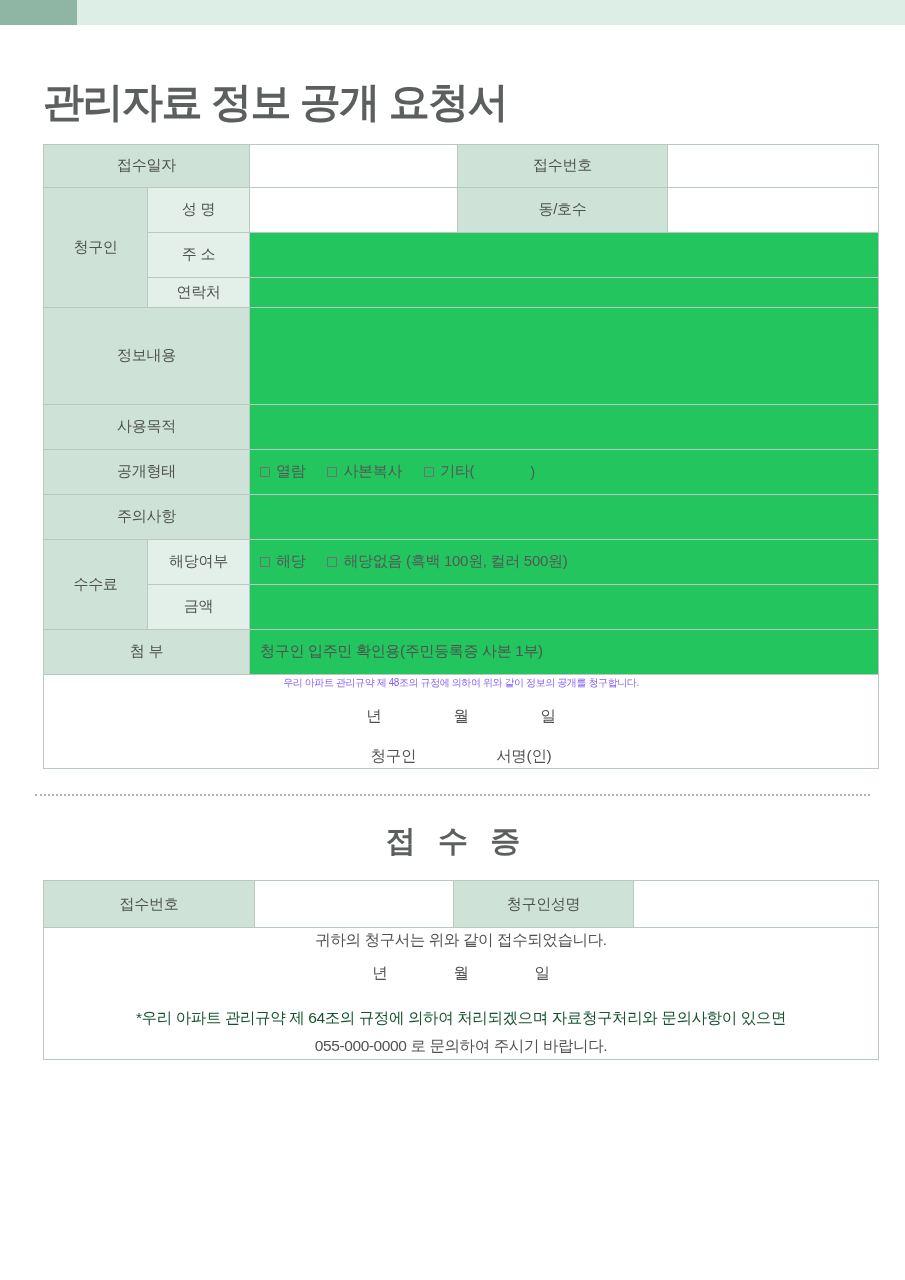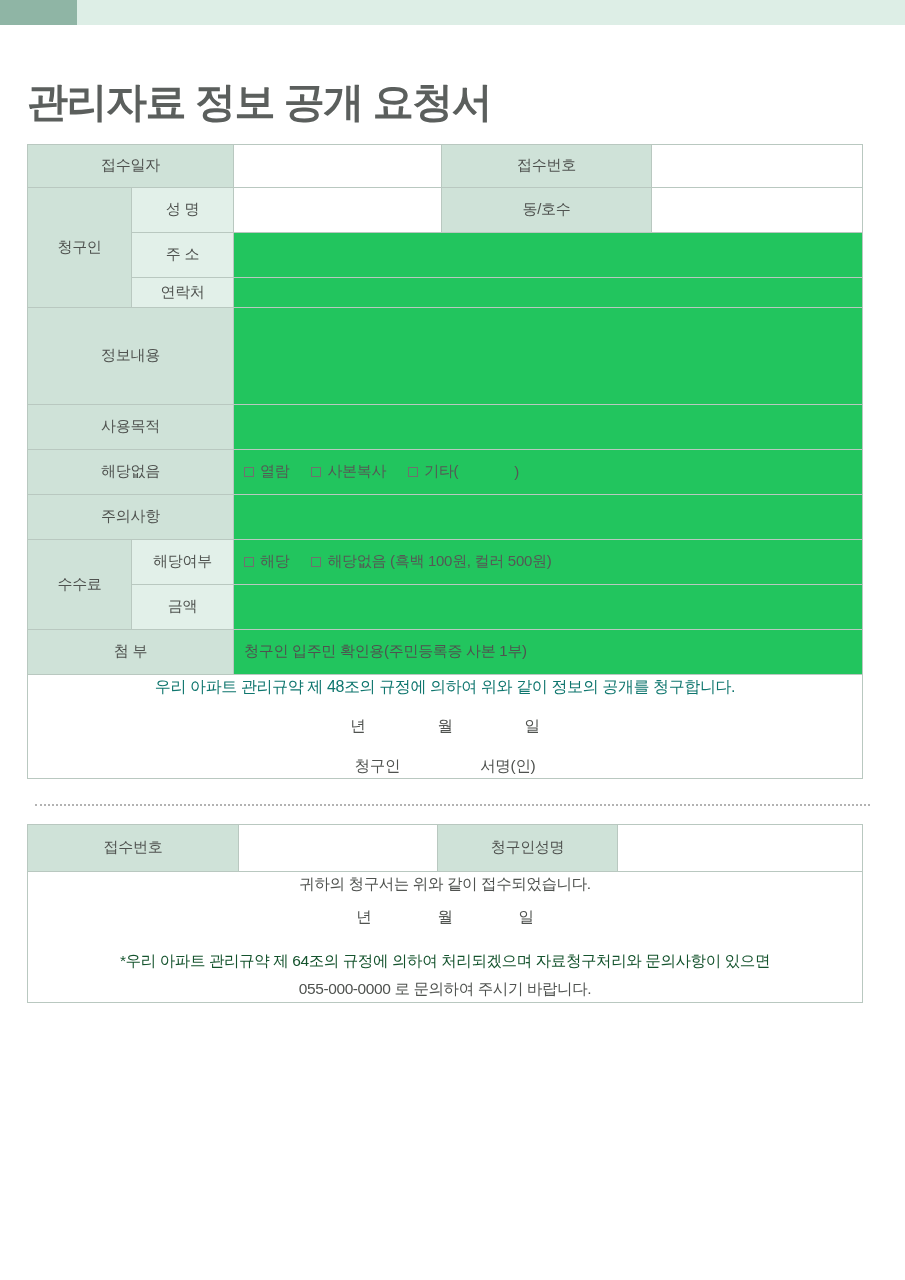--- a/index.html
+++ b/index.html
@@ -12,21 +12,21 @@
     -webkit-font-smoothing: antialiased;
   }
   body { width: 905px; height: 1280px; overflow: hidden; position: relative; }
 
   
   .topbar { display: flex; width: 905px; height: 25px; }
   .topbar-left  { width: 77px;  height: 25px; background: #8fb5a5; }
   .topbar-right { flex: 1 1 auto; height: 25px; background: #ddeee6; }
 
   
-  .page { padding: 0 27px; }
+  .page { padding: 0 35px; margin-left: 8px; }
 
   .title {
     font-size: 41px;
     font-weight: bold;
     letter-spacing: -1.5px;
     color: #5b5f5d;
     margin-top: 55px;
     line-height: 1.12;
   }
   .subtitle {
@@ -64,21 +64,21 @@
   .cbitem:last-child { margin-right: 0; }
   .paren-gap { display: inline-block; width: 56px; }
 
   
   td.statement {
     text-align: center;
     padding: 20px 10px 22px 10px;
     background: #ffffff;
     line-height: 1.55;
   }
-  .stmt-main { font-size: 16px; letter-spacing: -0.4px; color: #0f766e; }
+  .stmt-main { font-size: 10px; letter-spacing: -0.4px; color: #8b5cf6; }
   .stmt-date { font-size: 15.5px; margin-top: 14px; color: #4f524f; }
   .stmt-date span { display: inline-block; }
   .d-y { margin-right: 72px; }
   .d-m { margin-right: 72px; }
   .stmt-sign { font-size: 15.5px; margin-top: 16px; color: #4f524f; }
   .stmt-sign .who { display: inline-block; margin-right: 80px; }
 
   
   .divider {
     margin: 25px 35px 0 35px;
@@ -160,21 +160,21 @@
         <td class="lbl" colspan="2" style="height:97px">정보내용</td>
         <td class="val-left" colspan="3"></td>
       </tr>
 
       <tr>
         <td class="lbl" colspan="2" style="height:45px">사용목적</td>
         <td class="val-left" colspan="3"></td>
       </tr>
 
       <tr>
-        <td class="lbl" colspan="2" style="height:45px">해당없음</td>
+        <td class="lbl" colspan="2" style="height:45px">공개형태</td>
         <td class="val-left" colspan="3">
           <div class="cbline">
             <span class="cbitem">
               <i class="cb"></i>
               <span>열람</span>
             </span>
             <span class="cbitem">
               <i class="cb"></i>
               <span>사본복사</span>
             </span>
@@ -230,20 +230,21 @@
           </div>
         </td>
       </tr>
     </tbody>
   </table>
 </div>
 
 <div class="divider"></div>
 
 <div class="page">
+  <h2 class="receipt-title">접 수 증</h2>
 
   <table class="form">
     <colgroup>
       <col style="width:211px">
       <col style="width:199px">
       <col style="width:180px">
       <col style="width:245px">
     </colgroup>
     <tbody>
       <tr>

